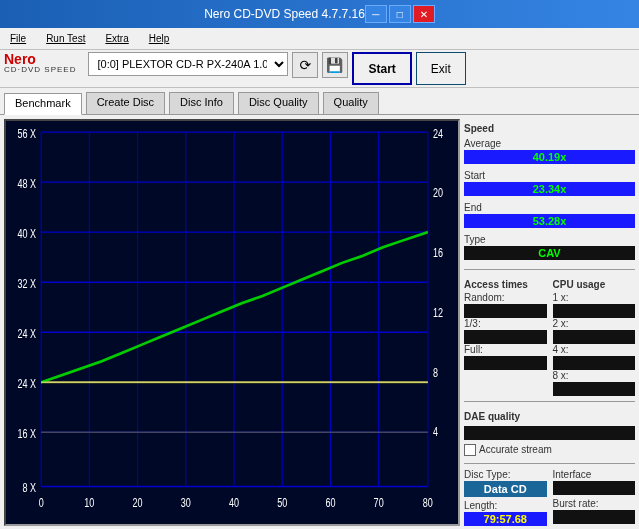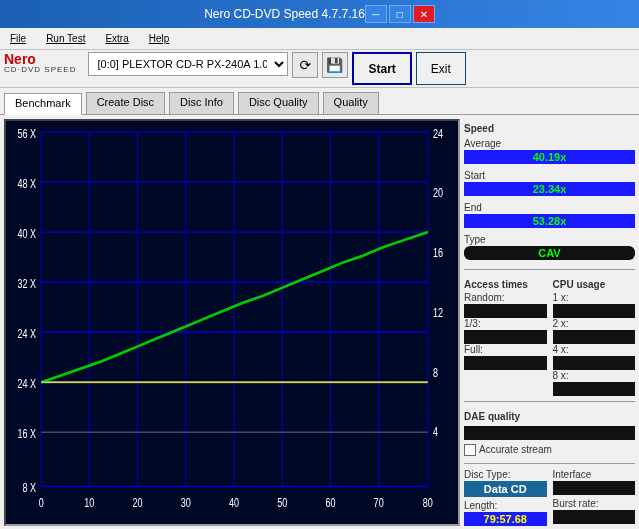--- a/index.html
+++ b/index.html
@@ -358,21 +358,21 @@
     <div class="stat-block">
       <div class="stat-label">Start</div>
       <span class="stat-value">23.34x</span>
     </div>
     <div class="stat-block">
       <div class="stat-label">End</div>
       <span class="stat-value">53.28x</span>
     </div>
     <div class="stat-block">
       <div class="stat-label">Type</div>
-      <span class="stat-value" style="background:#111;color:#00ff00;border-radius:6px;">CAV</span>
+      <span class="stat-value" style="background:#111;color:#00ff00;">CAV</span>
     </div>
 
     <div class="separator"></div>
 
     <div class="two-col">
       <div class="col-left">
         <div class="section-title">Access times</div>
         <div class="stat-label">Random:</div>
         <span class="stat-value dark">&nbsp;</span>
         <div class="stat-label">1/3:</div>

